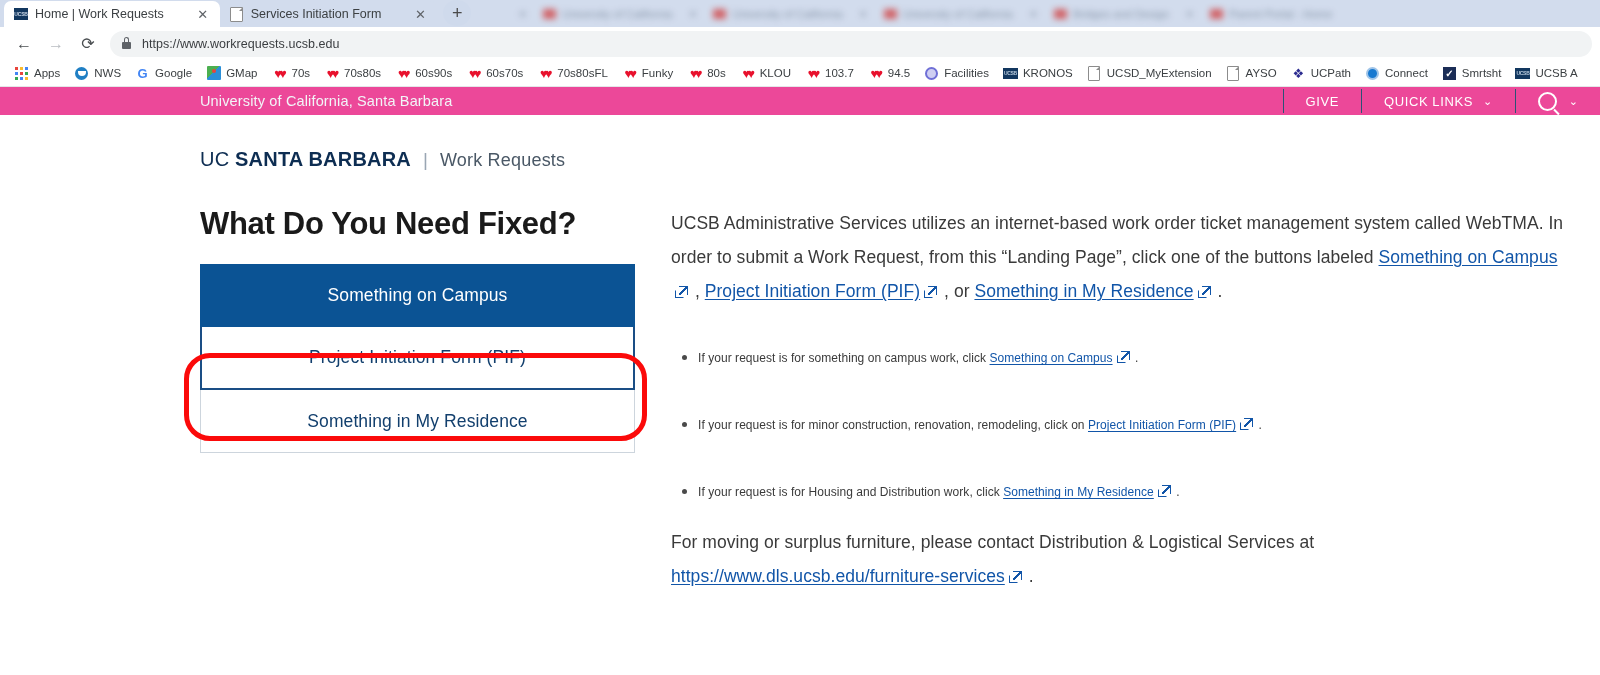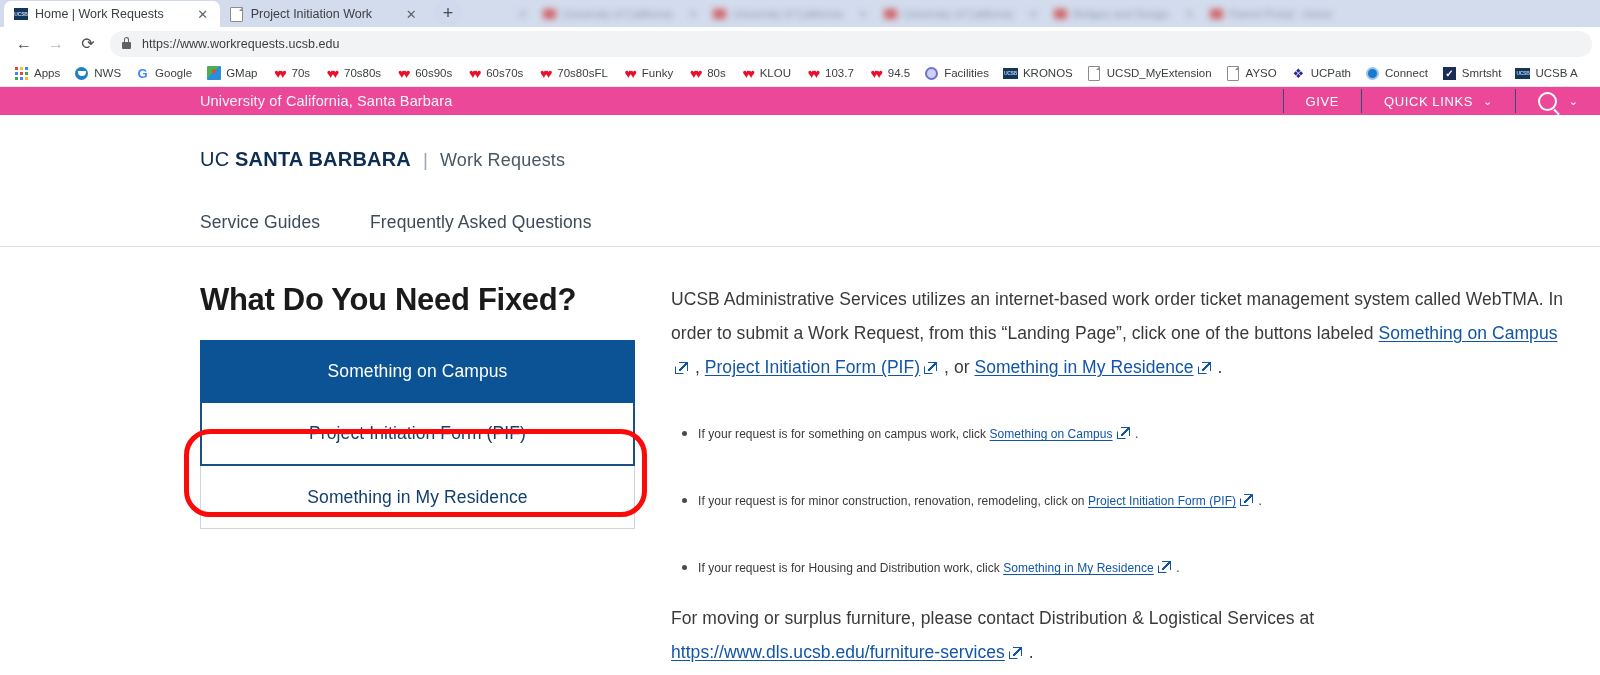--- a/index.html
+++ b/index.html
@@ -425,21 +425,21 @@
           <span class="fav-ucsb">UCSB</span>
         </span>
       <span class="tab-title">Home | Work Requests</span>
       <span class="tab-close">✕</span>
     </div>
 
     <div class="tab inactive">
       <span class="tab-favicon">
           <span class="fav-doc"></span>
         </span>
-      <span class="tab-title">Project Initiation Work</span>
+      <span class="tab-title">Services Initiation Form</span>
       <span class="tab-close">✕</span>
     </div>
 
     <div class="tab-newtab">+</div>
 
     <div class="tab-blurred-zone">
       <div class="tab-ghost">
         <span class="ghost-close">✕</span>
       </div>
       <div class="tab-ghost">
@@ -651,24 +651,20 @@
 
   <div class="site-brand">
     <div class="brand-uc">
       <span>UC</span>
       <b>SANTA BARBARA</b>
     </div>
     <div class="brand-pipe">|</div>
     <div class="brand-site">Work Requests</div>
   </div>
 
-  <div class="site-nav">
-    <a href="#">Service Guides</a>
-    <a href="#">Frequently Asked Questions</a>
-  </div>
 
   <div class="content">
 
     <div class="left-col">
       <h1 class="h1">What Do You Need Fixed?</h1>
 
       <div class="btn btn-primary">Something on Campus</div>
       <div class="btn btn-outline">Project Initiation Form (PIF)</div>
       <div class="btn btn-plain">Something in My Residence</div>
 

